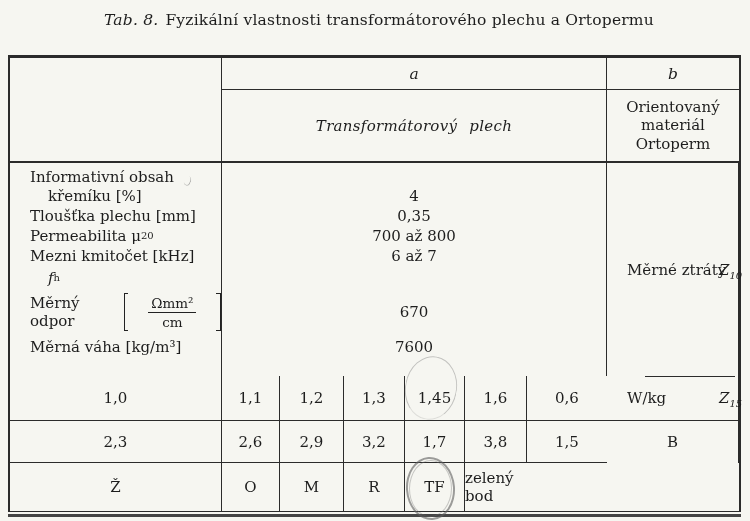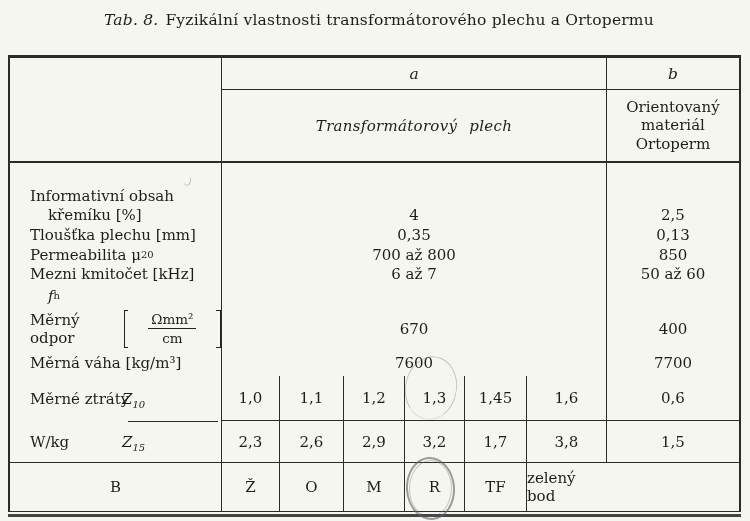--- a/index.html
+++ b/index.html
@@ -46,21 +46,21 @@
   .hdr-a .htitle{
     flex:1;display:flex;align-items:center;justify-content:center;
     word-spacing:7px;letter-spacing:.3px;font-style:italic;
   }
   .hdr-b .htitle{
     flex:1;display:flex;flex-direction:column;align-items:center;justify-content:center;
     line-height:18.5px;text-align:right;
   }
 
   
-  .props{display:flex;flex-direction:column;padding-top:24px;}
+  .props{display:flex;flex-direction:column;padding-top:4px;}
   .pline{display:flex;align-items:center;}
   .props-label .pline{padding-left:20px;}
   .props-label .indent{padding-left:38px;}
   .pvals .pline{justify-content:center;}
   .lh19{height:19px}.lh20{height:20px}.lh24{height:24px}.lh44{height:44px}.lh26{height:26px}
   sub{font-size:10px;line-height:0;}
   .ital{font-style:italic;}
 
   
   .fracrow{display:flex;align-items:center;padding-left:20px;gap:16px;}
@@ -172,30 +172,20 @@
     <div class="pline lh19"></div>
     <div class="pline lh20">4</div>
     <div class="pline lh20">0,35</div>
     <div class="pline lh20">700 až 800</div>
     <div class="pline lh20">6 až 7</div>
     <div class="pline lh24"></div>
     <div class="pline lh44">670</div>
     <div class="pline lh26">7600</div>
   </div>
 
-  <div class="cell props pvals" style="grid-column:8/9">
-    <div class="pline lh19"></div>
-    <div class="pline lh20">2,5</div>
-    <div class="pline lh20">0,13</div>
-    <div class="pline lh20">850</div>
-    <div class="pline lh20">50 až 60</div>
-    <div class="pline lh24"></div>
-    <div class="pline lh44">400</div>
-    <div class="pline lh26">7700</div>
-  </div>
 
   <div class="cell br zlabel partial">
     <span>Měrné ztráty</span>
     <span class="zsym"><span>Z</span><sub>10</sub></span>
   </div>
   <div class="cell br bb1 vcell">1,0</div>
   <div class="cell br bb1 vcell">1,1</div>
   <div class="cell br bb1 vcell">1,2</div>
   <div class="cell br bb1 vcell">1,3</div>
   <div class="cell br bb1 vcell">1,45</div>

